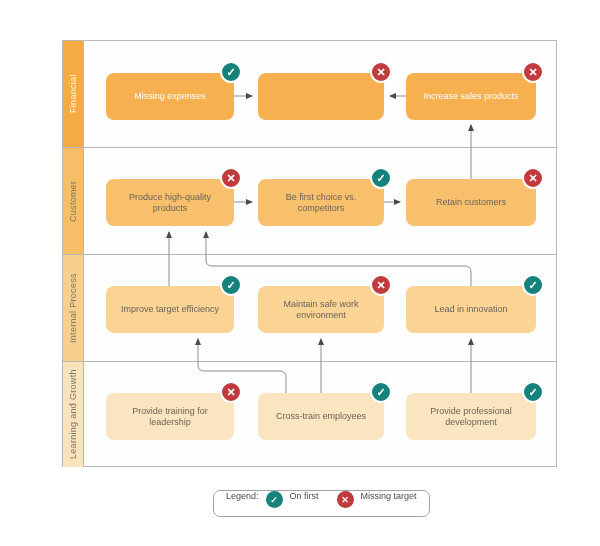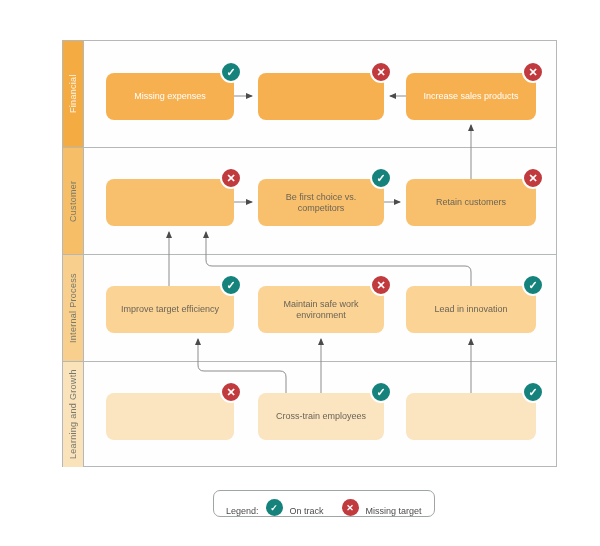--- a/index.html
+++ b/index.html
@@ -25,21 +25,21 @@
   .node.r1{background:#f8c06c;color:#6b6456;}
   .node.r2{background:#fad395;color:#6b6456;}
   .node.r3{background:#fbe4c0;color:#6b6456;}
   .badge{position:absolute;top:-12px;right:-8px;width:22px;height:22px;border-radius:50%;
          border:2px solid #ffffff;box-sizing:border-box;display:flex;align-items:center;
          justify-content:center;font-size:11px;font-weight:bold;color:#ffffff;z-index:4;}
   .icon-ok{background:#15837c;}
   .icon-bad{background:#c13a3d;}
   .arrows{position:absolute;left:0;top:0;z-index:2;}
   .legend{position:absolute;left:213px;top:490px;height:25px;background:#ffffff;
-          border:1px solid #9fa5a5;border-radius:7px;display:flex;align-items:flex-end;
+          border:1px solid #9fa5a5;border-radius:7px;display:flex;align-items:flex-start;
           padding:0 12px;gap:7px;font-size:9px;color:#4c4c4c;z-index:5;}
   .legend .lbadge{position:static;width:17px;height:17px;border:none;font-size:9px;
           border-radius:50%;display:flex;align-items:center;justify-content:center;
           color:#fff;font-weight:bold;}
   .legend .gap{width:4px;}
 </style>
 </head>
 <body>
 
 <div class="canvas">
@@ -89,20 +89,21 @@
     </div>
     <div class="node r0" style="left:195px;top:32px;width:126px;">
       <span class="badge icon-bad">✕</span>
     </div>
     <div class="node r0" style="left:343px;top:32px;width:130px;">
       <span>Increase sales products</span>
       <span class="badge icon-bad">✕</span>
     </div>
 
     <div class="node r1" style="left:43px;top:138px;width:128px;">
+      <span>Produce high-quality products</span>
       <span class="badge icon-bad">✕</span>
     </div>
     <div class="node r1" style="left:195px;top:138px;width:126px;">
       <span>Be first choice vs. competitors</span>
       <span class="badge icon-ok">✓</span>
     </div>
     <div class="node r1" style="left:343px;top:138px;width:130px;">
       <span>Retain customers</span>
       <span class="badge icon-bad">✕</span>
     </div>
@@ -114,32 +115,34 @@
     <div class="node r2" style="left:195px;top:245px;width:126px;">
       <span>Maintain safe work environment</span>
       <span class="badge icon-bad">✕</span>
     </div>
     <div class="node r2" style="left:343px;top:245px;width:130px;">
       <span>Lead in innovation</span>
       <span class="badge icon-ok">✓</span>
     </div>
 
     <div class="node r3" style="left:43px;top:352px;width:128px;">
+      <span>Provide training for leadership</span>
       <span class="badge icon-bad">✕</span>
     </div>
     <div class="node r3" style="left:195px;top:352px;width:126px;">
       <span>Cross-train employees</span>
       <span class="badge icon-ok">✓</span>
     </div>
     <div class="node r3" style="left:343px;top:352px;width:130px;">
+      <span>Provide professional development</span>
       <span class="badge icon-ok">✓</span>
     </div>
   </div>
 
   <div class="legend">
     <span>Legend:</span>
     <span class="lbadge icon-ok">✓</span>
-    <span>On track</span>
+    <span>On first</span>
     <span class="gap"></span>
     <span class="lbadge icon-bad">✕</span>
     <span>Missing target</span>
   </div>
 </div>
 
 </body></html>

